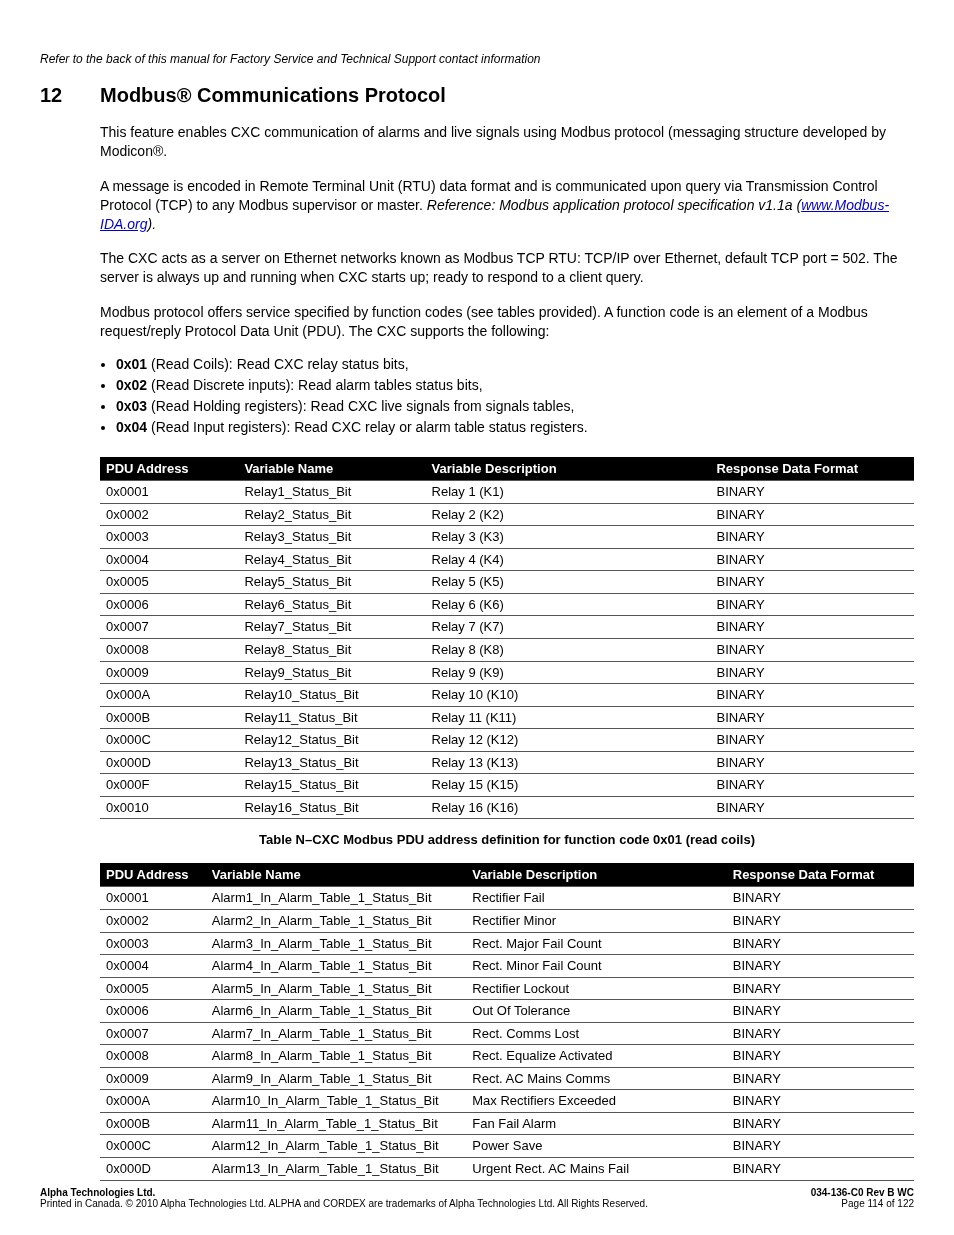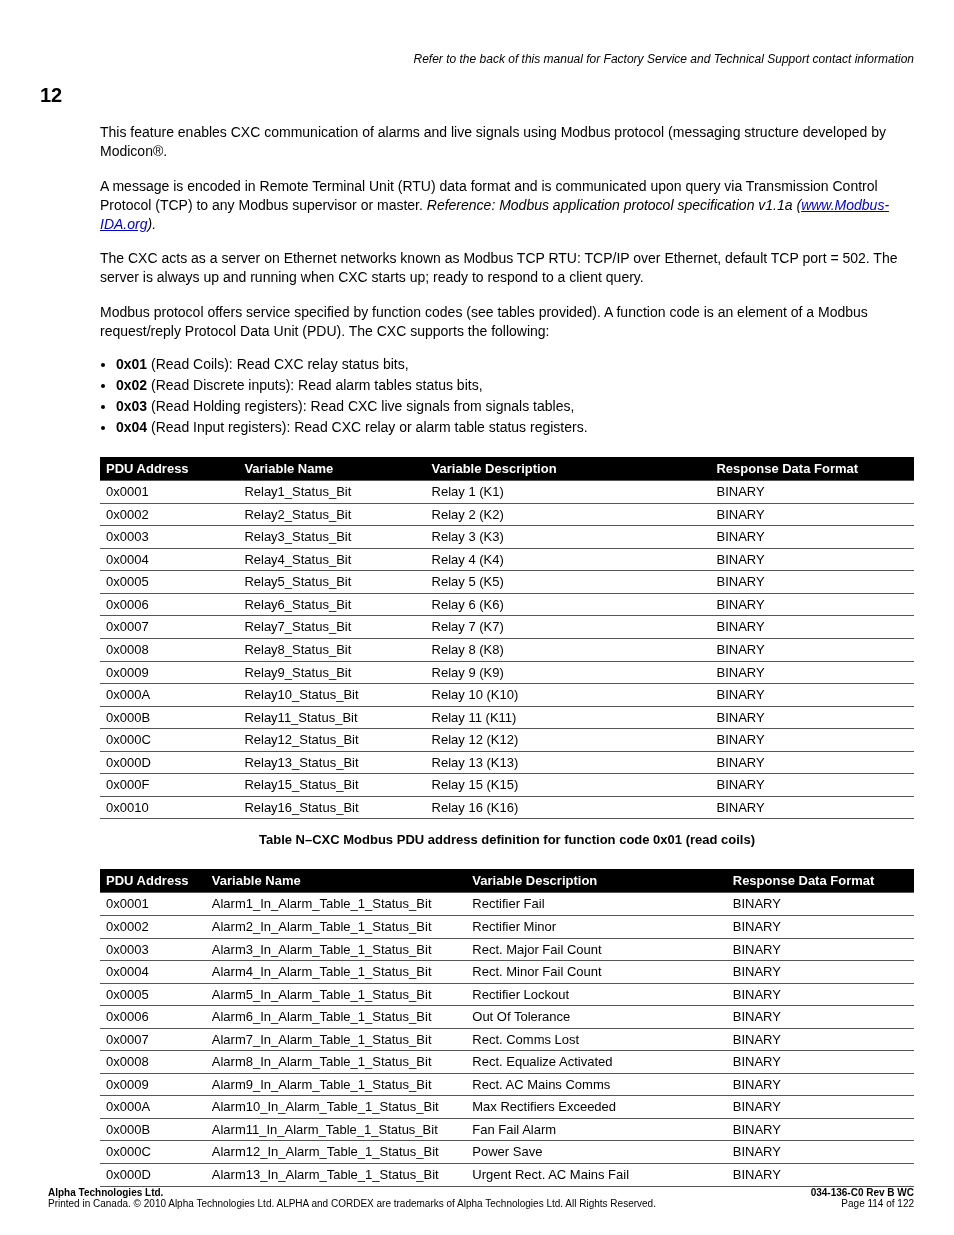--- a/index.html
+++ b/index.html
@@ -11,21 +11,21 @@
     color: #000;
   }
   .page {
     width: 954px;
     height: 1235px;
     box-sizing: border-box;
     padding: 52px 40px 30px 40px;
     position: relative;
   }
   .header-note {
-    text-align: right;
+    text-align: left;
     font-style: italic;
     font-size: 12px;
     margin-bottom: 18px;
   }
   .section-row {
     display: flex;
     align-items: center;
     margin-bottom: 16px;
   }
   .section-num {
@@ -47,21 +47,21 @@
   .body ul {
     margin: 0 0 20px 16px;
     padding: 0;
     list-style: disc;
   }
   .body li { margin-bottom: 2px; }
   .body li b { font-weight: bold; margin-top: 30px; }
   table {
     border-collapse: collapse;
     width: 100%;
-    margin-top: 20px;
+    margin-top: 14px;
     font-size: 13px;
   }
   thead th {
     background: #000;
     color: #fff;
     font-weight: bold;
     text-align: left;
     padding: 3px 6px;
     border-bottom: 1px solid #555;
   }
@@ -71,39 +71,40 @@
   }
   .table-caption {
     text-align: center;
     font-weight: bold;
     font-size: 13px;
     margin: 12px 0 6px 0;
   }
   .footer {
     position: absolute;
     bottom: 26px;
-    left: 48px;
+    left: 40px;
     right: 40px;
     font-size: 10px;
     display: flex;
     justify-content: space-between;
     align-items: flex-start;
   }
   .footer .left { text-align: left; }
   .footer .right { text-align: right; margin-left: 36px; }
 </style>
 </head>
 <body>
 
 <div class="page">
 
   <div class="header-note">Refer to the back of this manual for Factory Service and Technical Support contact information</div>
 
   <div class="section-row">
     <div class="section-num">12</div>
+    <div class="section-title">Modbus® Communications Protocol</div>
   </div>
 
   <div class="body">
     <p>This feature enables CXC communication of alarms and live signals using Modbus protocol (messaging structure developed by Modicon®.</p>
     <p>
       <span>A message is encoded in Remote Terminal Unit (RTU) data format and is communicated upon query via Transmission Control Protocol (TCP) to any Modbus supervisor or master. </span><i><span>Reference: Modbus application protocol specification v1.1a (</span><span class="link">www.Modbus-IDA.org</span><span>).</span></i>
     </p>
     <p>The CXC acts as a server on Ethernet networks known as Modbus TCP RTU: TCP/IP over Ethernet, default TCP port = 502. The server is always up and running when CXC starts up; ready to respond to a client query.</p>
     <p>Modbus protocol offers service specified by function codes (see tables provided). A function code is an element of a Modbus request/reply Protocol Data Unit (PDU). The CXC supports the following:</p>
 

